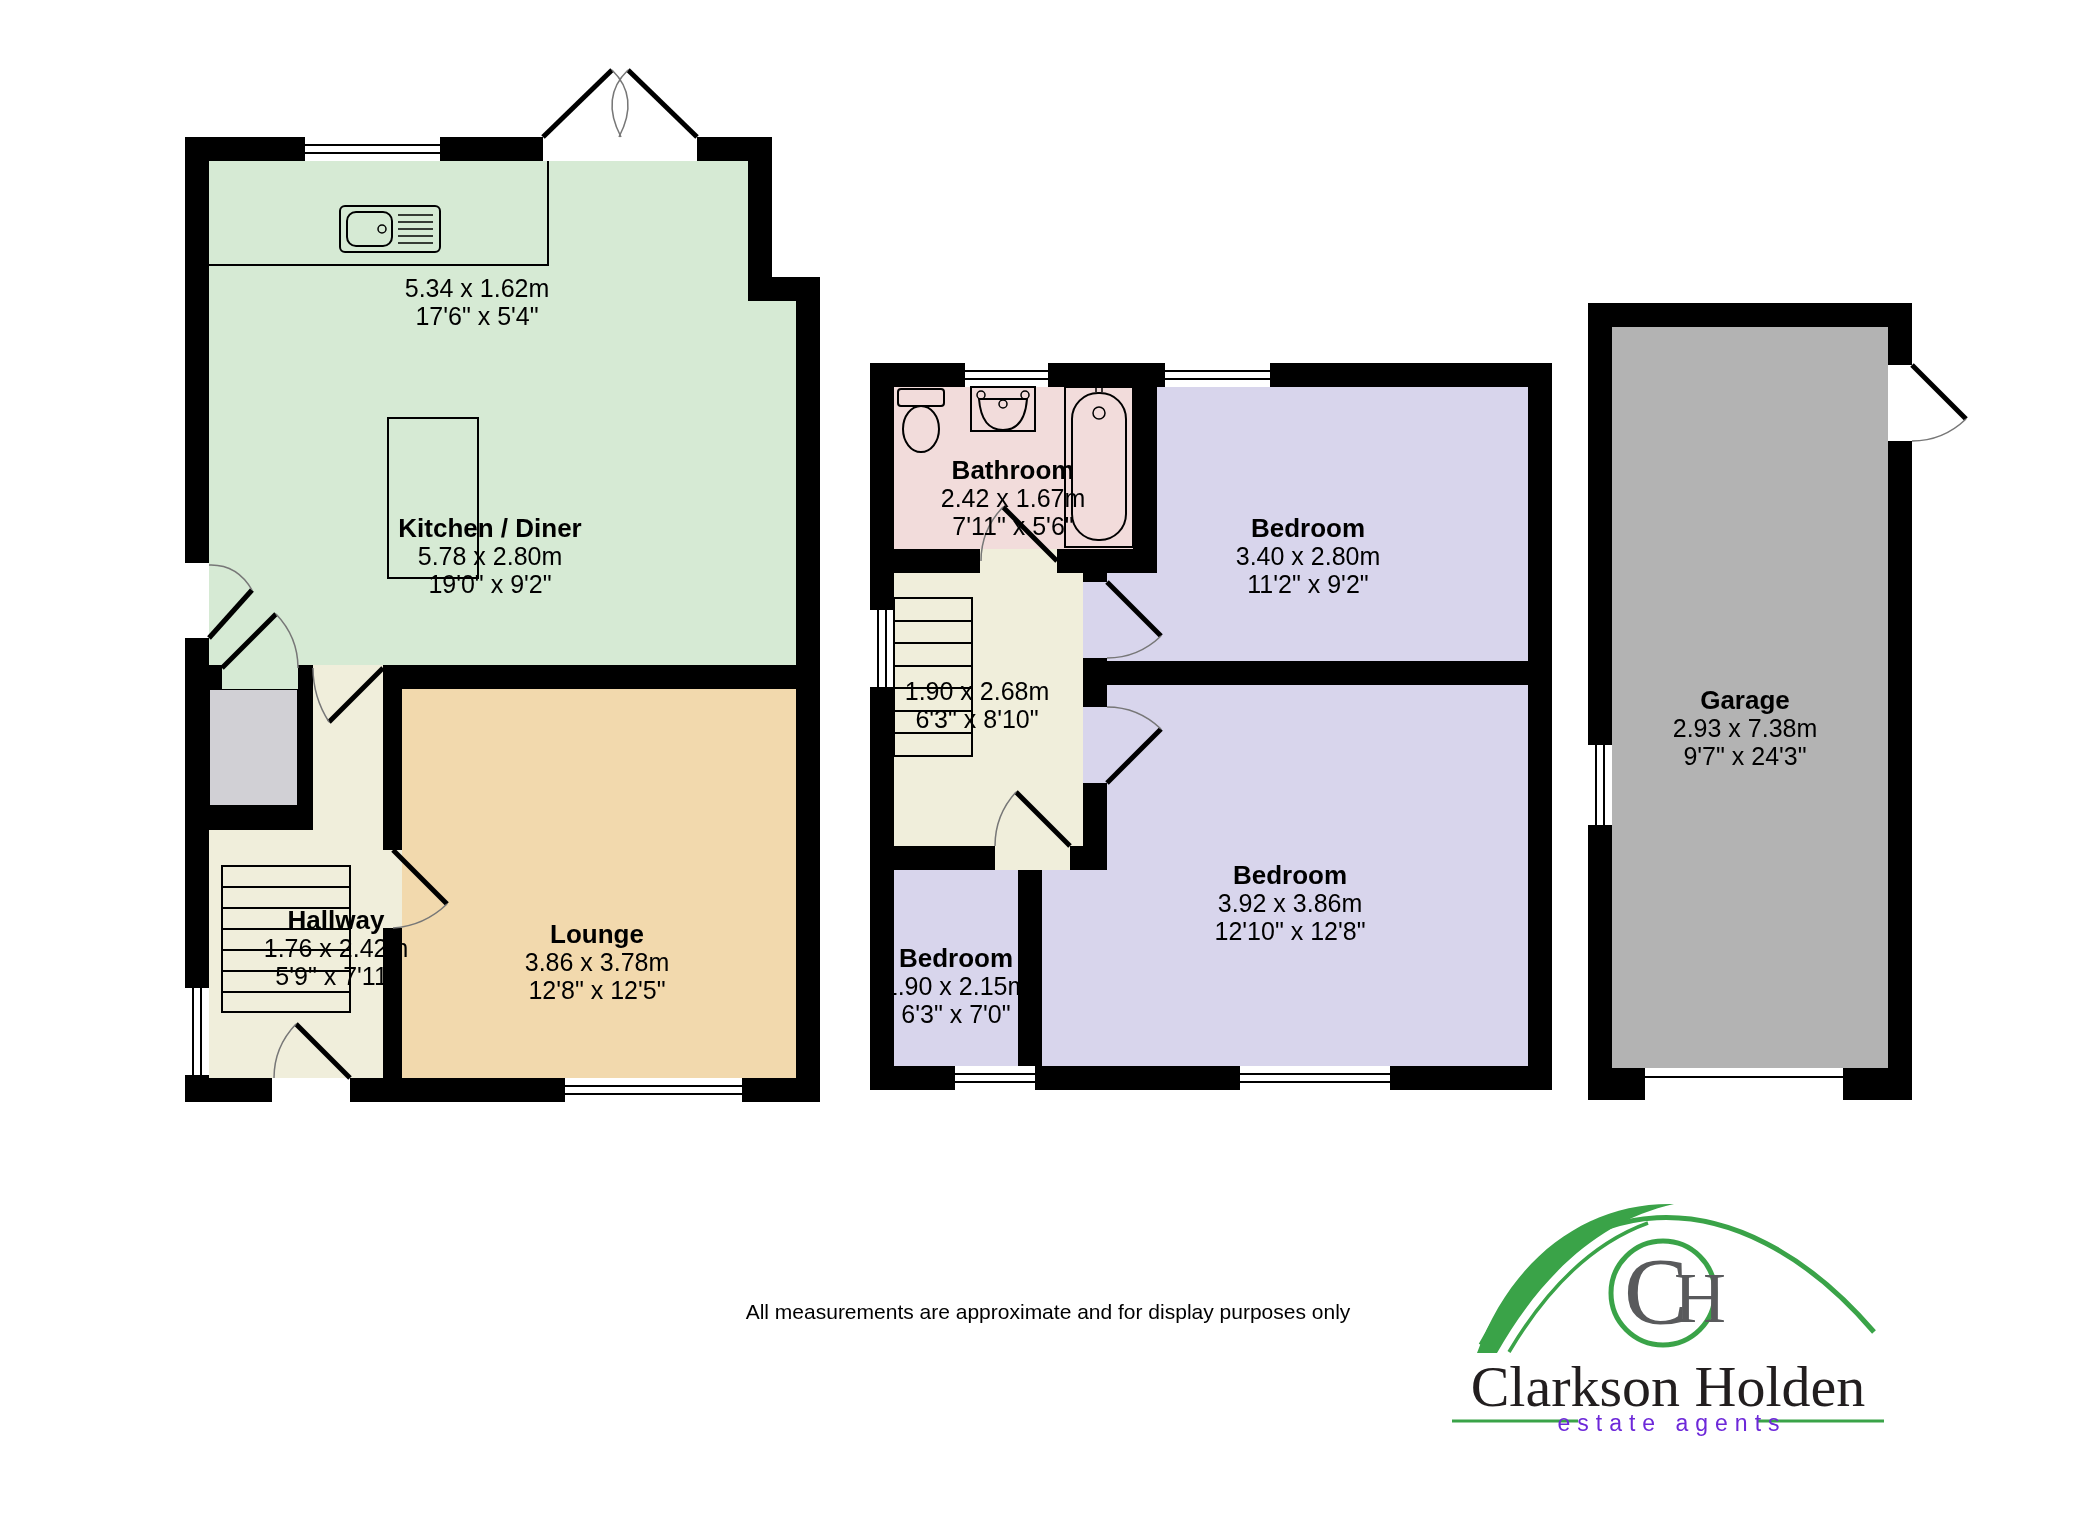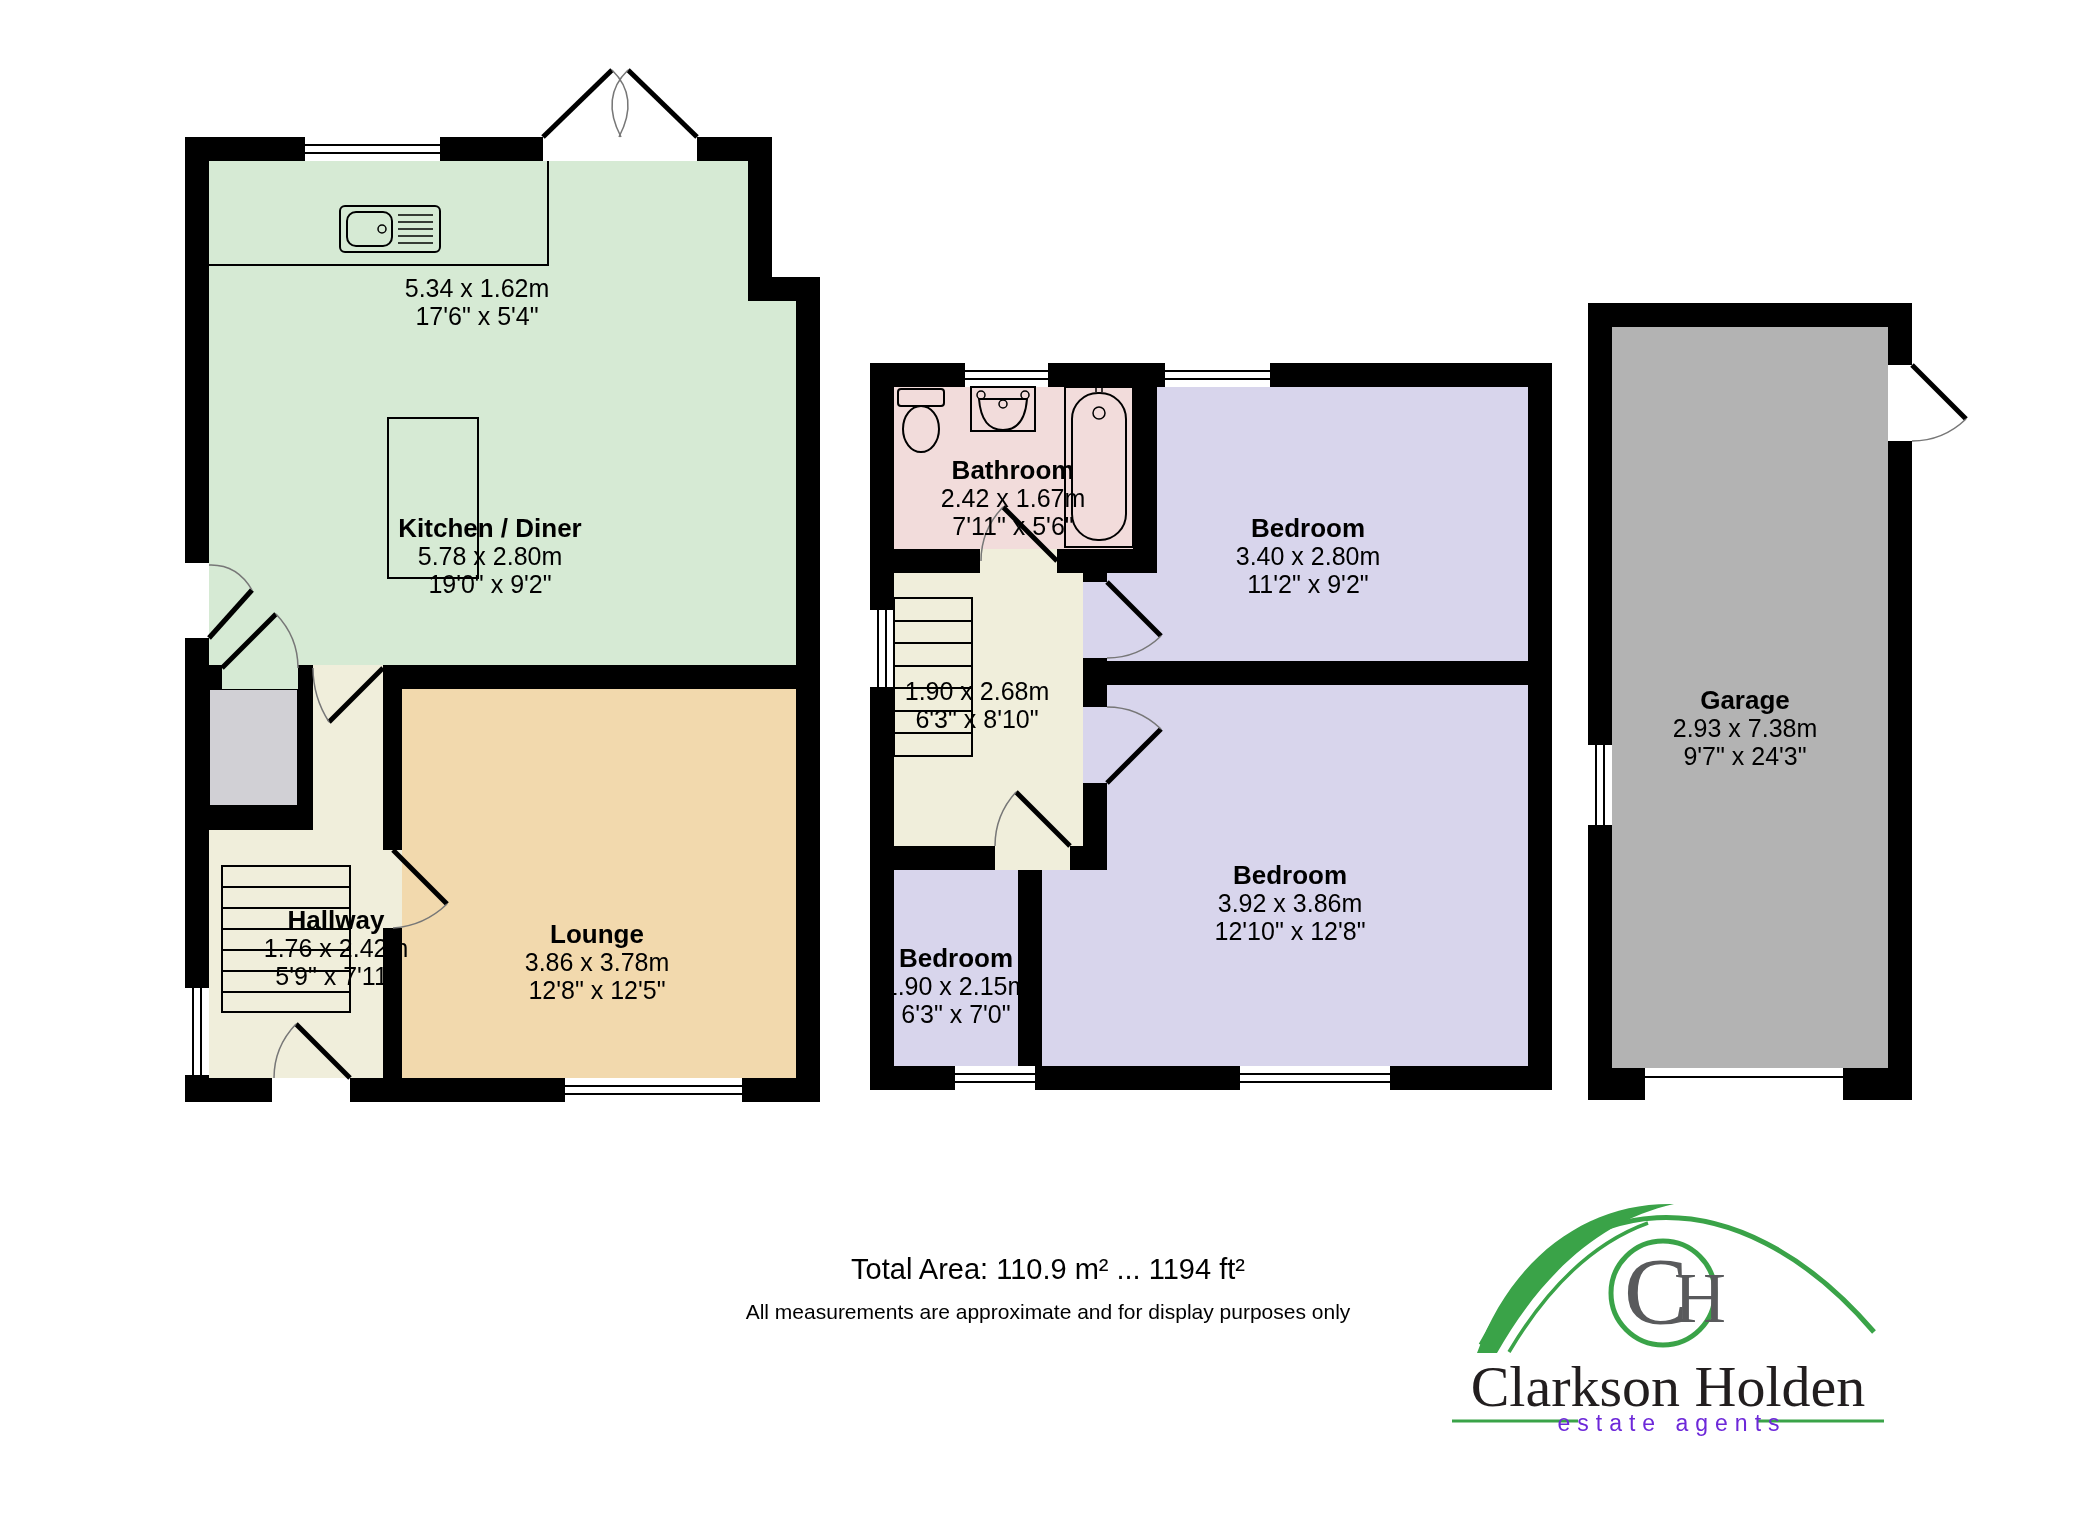--- a/index.html
+++ b/index.html
@@ -270,21 +270,20 @@
     <span>1.90 x 2.15m</span>
     <span>6'3" x 7'0"</span>
   </div>
 
   <div class="room-label" style="left:1745px;top:686px;">
     <span class="rname">Garage</span>
     <span>2.93 x 7.38m</span>
     <span>9'7" x 24'3"</span>
   </div>
 
-  <div class="footer-total" style="left:1048px;top:1253px;">Total Area: 110.9 m² ... 1194 ft²</div>
   <div class="footer-disclaimer" style="left:1048px;top:1300px;">All measurements are approximate and for display purposes only</div>
 
   <span class="mono mono-c">C</span>
   <span class="mono mono-h">H</span>
   <div class="brand-name" style="left:1668px;top:1358px;">Clarkson Holden</div>
   <div class="brand-tagline" style="left:1672px;top:1412px;">estate agents</div>
 
 </div>
 
 </body></html>

